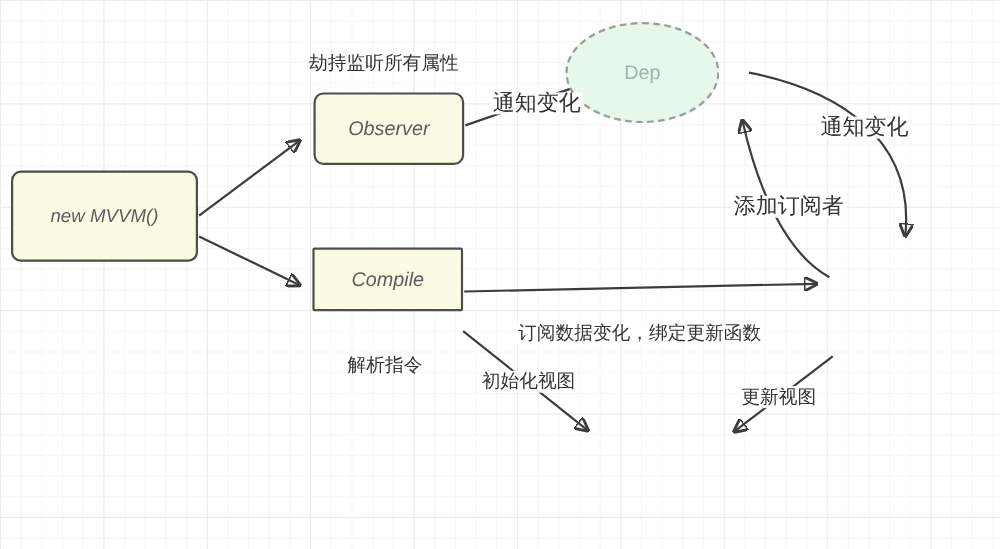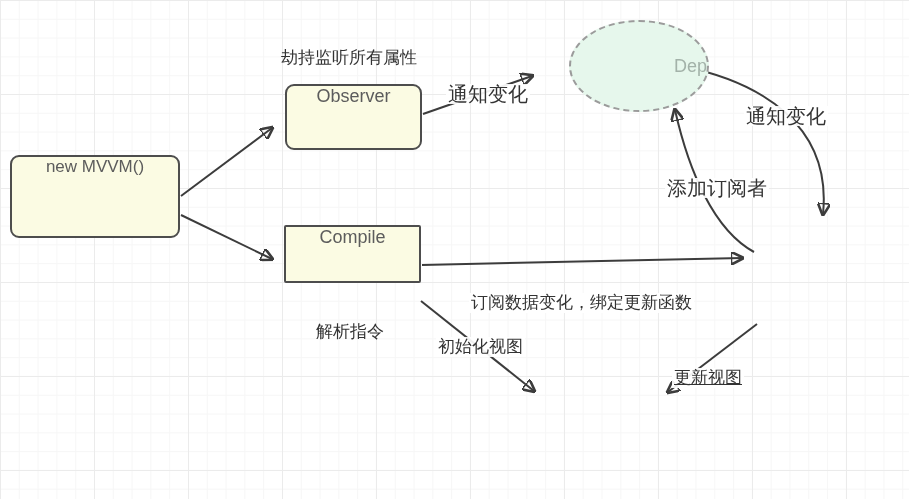--- a/index.html
+++ b/index.html
@@ -14,27 +14,28 @@
       linear-gradient(#ebebeb 1px, transparent 1px),
       linear-gradient(90deg, #ebebeb 1px, transparent 1px),
       linear-gradient(#f6f6f6 1px, transparent 1px),
       linear-gradient(90deg, #f6f6f6 1px, transparent 1px);
     background-size: 94px 94px, 94px 94px, 18.8px 18.8px, 18.8px 18.8px;
   }
   #arrows { position: absolute; left: 0; top: 0; width: 909px; height: 499px; }
   #arrows path { stroke: #3c3c3c; stroke-width: 2; fill: none; }
   .node {
     position: absolute;
-    display: flex; align-items: flex-start; justify-content: center;
+    display: flex; align-items: center; justify-content: center;
     background: #fbfbe3;
     border: 2px solid #4d4d4d;
     color: #5c5c5c;
     font-size: 18px;
     box-sizing: border-box;
     text-align: center;
+    font-style: italic;
   }
   .node.round { border-radius: 9px; }
   .node.square { border-radius: 2px; }
   .ellipse {
     position: absolute;
     display: flex; align-items: center; justify-content: center;
     background: #e6f7ec;
     border: 2px dashed #9b9b9b;
     border-radius: 50%;
     color: #a3b2a9;
@@ -91,35 +92,35 @@
 
   <div class="node round" style="left:285px; top:84px; width:137px; height:66px;">
     <span>Observer</span>
   </div>
 
   <div class="node square" style="left:284px; top:225px; width:137px; height:58px;">
     <span>Compile</span>
   </div>
 
 
-  <div class="ellipse" style="left:569px; top:20px; width:140px; height:92px;justify-content:flex-end;">
+  <div class="ellipse" style="left:514px; top:20px; width:140px; height:92px;">
     <span>Dep</span>
   </div>
 
 
   <div class="lbl" style="left:281px; top:48px; font-size:17px;">劫持监听所有属性</div>
 
   <div class="lbl" style="left:316px; top:322px; font-size:17px;">解析指令</div>
 
   <div class="edge-lbl" style="left:446px; top:84px;">通知变化</div>
 
   <div class="edge-lbl" style="left:744px; top:106px;">通知变化</div>
 
   <div class="edge-lbl" style="left:665px; top:178px;">添加订阅者</div>
 
   <div class="edge-lbl" style="left:469px; top:253px; font-size:17px;margin-top:40px;">订阅数据变化，绑定更新函数</div>
 
   <div class="edge-lbl" style="left:436px; top:337px; font-size:17px;">初始化视图</div>
 
-  <div class="edge-lbl" style="left:672px; top:368px; font-size:17px;text-decoration:underline;">更新视图</div>
+  <div class="edge-lbl" style="left:672px; top:351px; font-size:17px;">更新视图</div>
 
 
 </div>
 
 </body></html>

